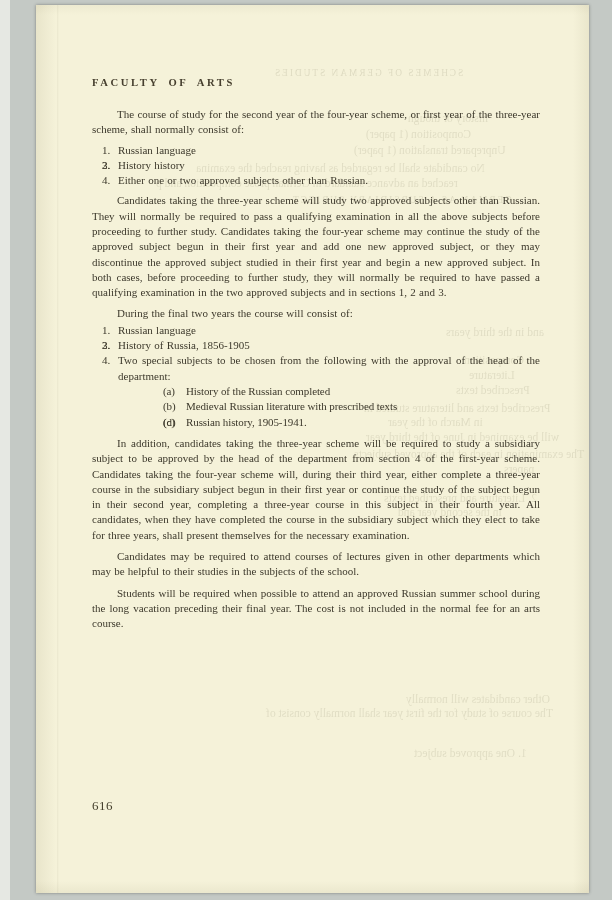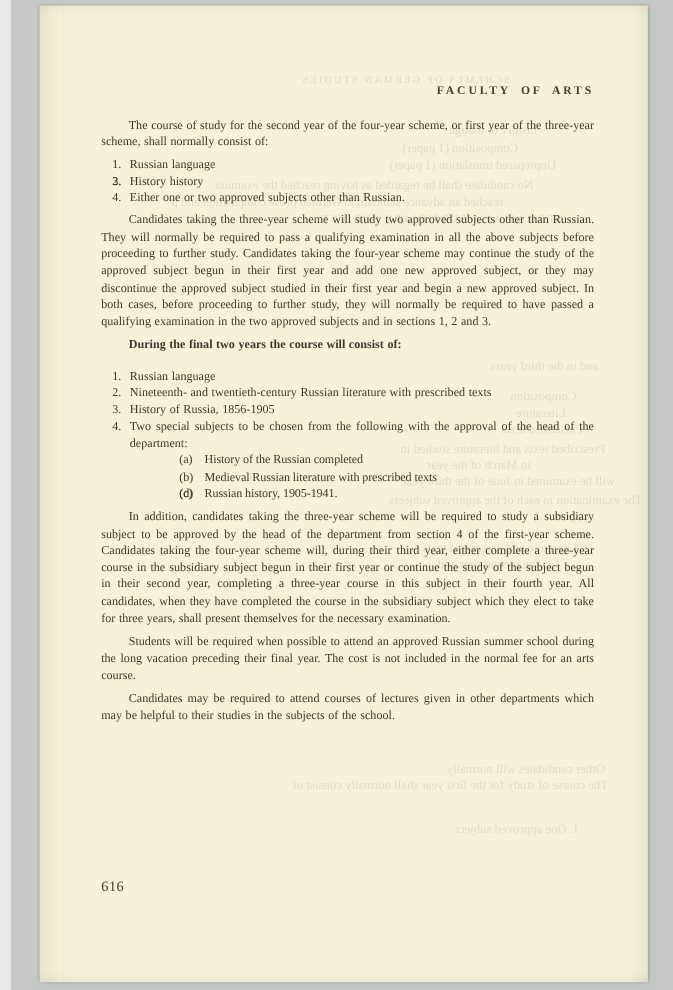--- a/index.html
+++ b/index.html
@@ -30,32 +30,32 @@
   .ghost-layer{position:absolute;inset:0;overflow:hidden;pointer-events:none;}
   .ghost{
     position:absolute;white-space:nowrap;
     color:#6e6a4e;opacity:0.15;filter:blur(0.6px);
     transform:scaleX(-1);
     font-size:11.6px;
   }
   .ghost.caps{font-size:9.3px;letter-spacing:2px;opacity:0.17;}
   .running-head{
     position:absolute;left:56px;top:72px;width:448px;
-    text-align:right;
+    text-align:left;
     font-size:10.6px;font-weight:bold;letter-spacing:2.6px;word-spacing:4px;
     color:#463f2e;
   }
   .content{
     position:absolute;left:56px;top:102px;width:448px;
     font-size:11px;line-height:15.3px;word-spacing:0.5px;
     color:#3d392c;
     text-align:justify;
   }
   .content p{margin:0 0 6px 0;text-indent:25px;}
-  .content p.tight{margin-bottom:14px;font-weight:bold;}
+  .content p.tight{margin-bottom:2px;}
   .content p.m5{margin-bottom:5px;}
   .list{margin:0 0 6px 0;}
   .list.m5{margin-bottom:5px;}
   .li{position:relative;padding-left:26px;}
   .li .num{position:absolute;left:10px;top:0;}
   .sli{position:relative;padding-left:94px;text-align:left;word-spacing:0;letter-spacing:-0.1px;}
   .sli .num{position:absolute;left:71px;top:0;}
   .pageno{
     position:absolute;left:56px;top:793px;
     font-size:13px;color:#443f2c;letter-spacing:0.5px;
@@ -121,21 +121,20 @@
 
     <p class="tight">During the final two years the course will consist of:</p>
 
     <div class="list">
       <div class="li">
         <span class="num">1.</span>
         <span>Russian language</span>
       </div>
       <div class="li">
         <span class="num">2.</span>
-        <span>Nineteenth- and twentieth-century Russian literature with prescribed texts</span>
       </div>
       <div class="li">
         <span class="num">3.</span>
         <span>History of Russia, 1856-1905</span>
       </div>
       <div class="li">
         <span class="num">4.</span>
         <span>Two special subjects to be chosen from the following with the approval of the head of the department:</span>
       </div>
       <div class="sli">
@@ -151,20 +150,20 @@
       </div>
       <div class="sli">
         <span class="num">(d)</span>
         <span>Russian history, 1905-1941.</span>
       </div>
     </div>
 
 
     <p>In addition, candidates taking the three-year scheme will be required to study a subsidiary subject to be approved by the head of the department from section 4 of the first-year scheme. Candidates taking the four-year scheme will, during their third year, either complete a three-year course in the subsidiary subject begun in their first year or continue the study of the subject begun in their second year, completing a three-year course in this subject in their fourth year. All candidates, when they have completed the course in the subsidiary subject which they elect to take for three years, shall present themselves for the necessary examination.</p>
 
+    <p>Candidates may be required to attend courses of lectures given in other departments which may be helpful to their studies in the subjects of the school.</p>
+
     <p>Students will be required when possible to attend an approved Russian summer school during the long vacation preceding their final year. The cost is not included in the normal fee for an arts course.</p>
-
-    <p>Candidates may be required to attend courses of lectures given in other departments which may be helpful to their studies in the subjects of the school.</p>
 
   </div>
 
   <div class="pageno">616</div>
 </div>
 
 </body></html>

